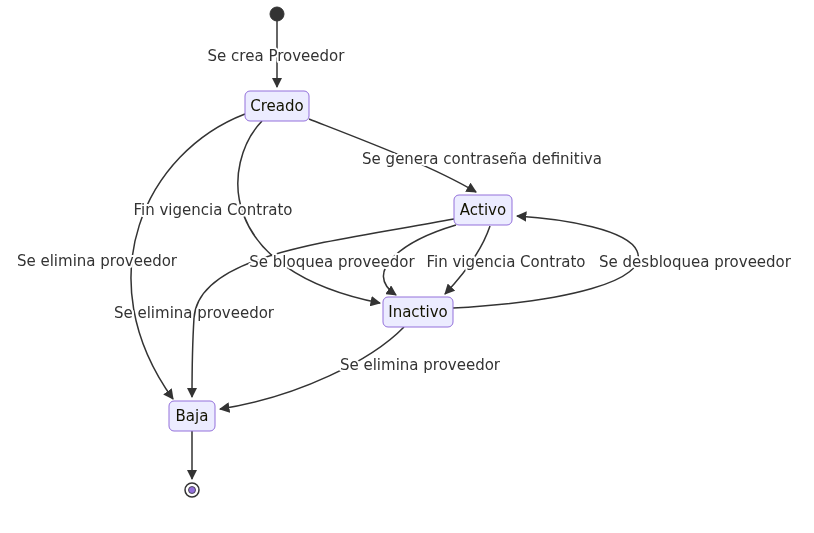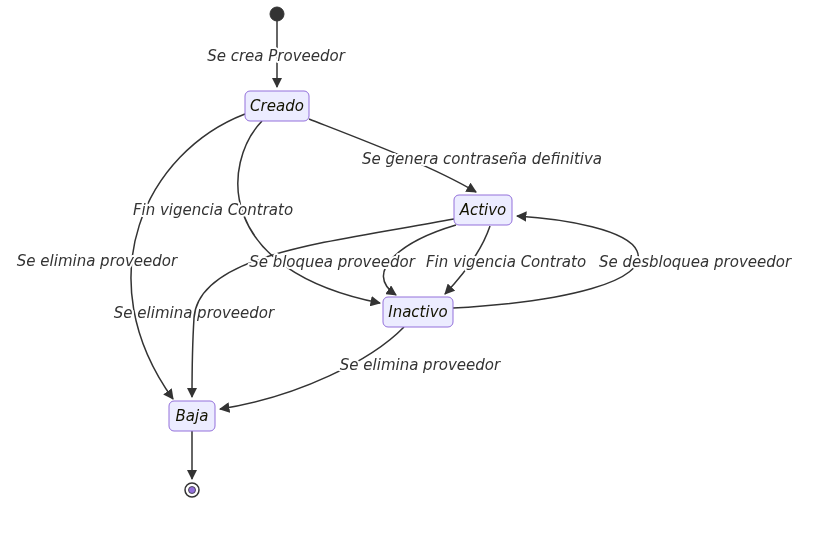--- a/index.html
+++ b/index.html
@@ -3,21 +3,20 @@
 <meta charset="utf-8">
 <style>
   html, body { margin: 0; padding: 0; background: #ffffff; }
   .canvas {
     width: 814px;
     height: 533px;
     background: #ffffff;
     position: relative;
     font-family: "DejaVu Sans", sans-serif;
     overflow: hidden;
-    font-style: italic;
   }
   svg { display: block; }
   .edge {
     fill: none;
     stroke: #333333;
     stroke-width: 1.5;
   }
   .state-rect {
     stroke: #9370DB;
     stroke-width: 1;

